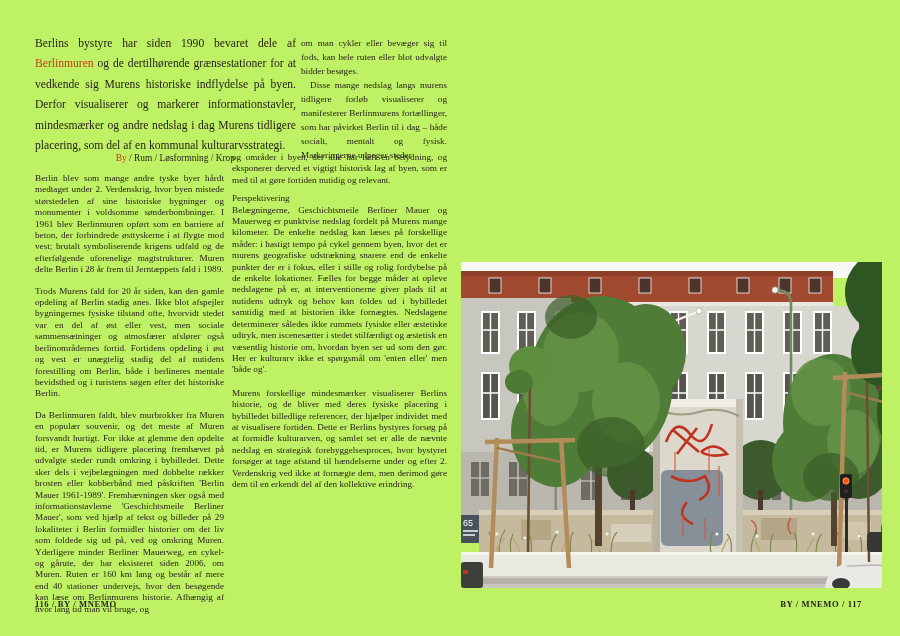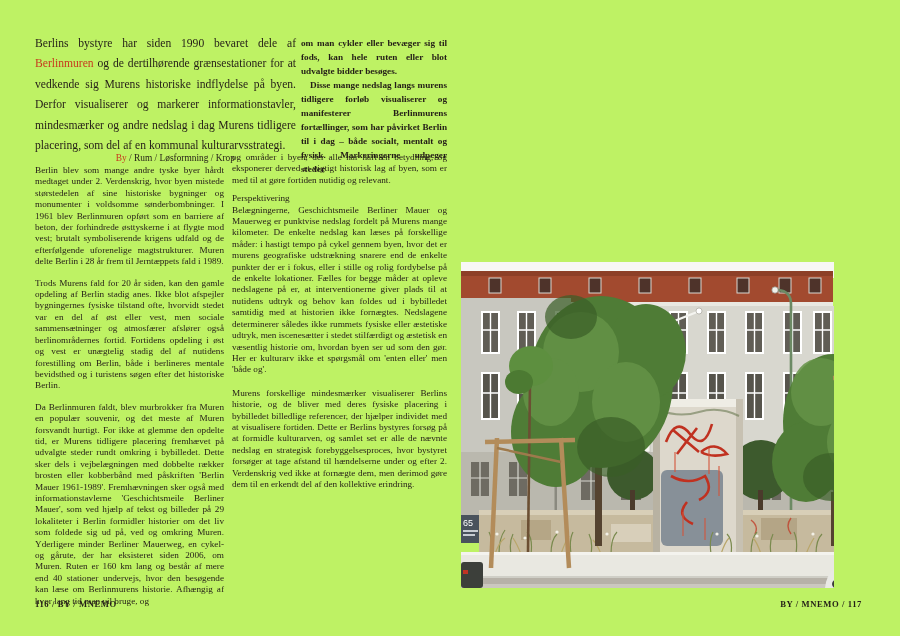--- a/index.html
+++ b/index.html
@@ -5,35 +5,35 @@
   html,body{margin:0;padding:0;background:#e8e8e6;}
   .page{position:relative;width:900px;height:636px;background:#bef264;overflow:hidden;
         font-family:"Liberation Serif", serif;color:#231d17;}
   .intro{position:absolute;left:35px;top:34px;width:261px;font-size:11.6px;
          line-height:20.4px;text-align:justify;}
   .intro p{margin:0;}
   .accent{color:#c73a1d;}
   .kicker{position:absolute;left:35px;top:153px;width:200px;font-size:9.4px;line-height:11px;text-align:right;}
   .col1{position:absolute;left:35px;top:165px;width:189px;font-size:9.2px;
         line-height:11.4px;text-align:justify;}
-  .col1 p{margin:0 0 10px 0;}
+  .col1 p{margin:8px 0 10px 0;}
   .col2top{position:absolute;left:301px;top:36px;width:146px;font-size:9.2px;
            line-height:14px;text-align:justify;}
-  .col2top p{margin:0;font-weight:bold;}
+  .col2top p{margin:0;}
   .col2top p.indent{text-indent:9px;}
   .col2main{position:absolute;left:232px;top:152px;width:215px;font-size:9.2px;
             line-height:11.4px;text-align:justify;}
   .col2main p{margin:0;}
   .col2main .heading{margin-top:7px;}
   .col2main .para2{margin-top:12px;}
   .folio{position:absolute;top:599px;font-size:8.6px;font-weight:bold;
          letter-spacing:0.6px;color:#231d17;}
   .folio-left{left:35px;}
   .folio-right{right:38px;}
-  .photo{position:absolute;left:461px;top:262px;width:373px;height:326px;overflow:hidden;}
+  .photo{position:absolute;left:461px;top:262px;width:421px;height:326px;overflow:hidden;}
   .photo svg{display:block;}
 </style>
 </head>
 <body>
 
 <div class="page">
 
   <div class="intro">
     <p><span>Berlins bystyre har siden 1990 bevaret dele af </span><span class="accent">Berlinmuren</span><span> og de dertilhørende grænsestationer for at vedkende sig Murens historiske indflydelse på byen. Derfor visualiserer og markerer informationstavler, mindesmærker og andre nedslag i dag Murens tidligere placering, som del af en kommunal kulturarvsstrategi.</span></p>
   </div>

